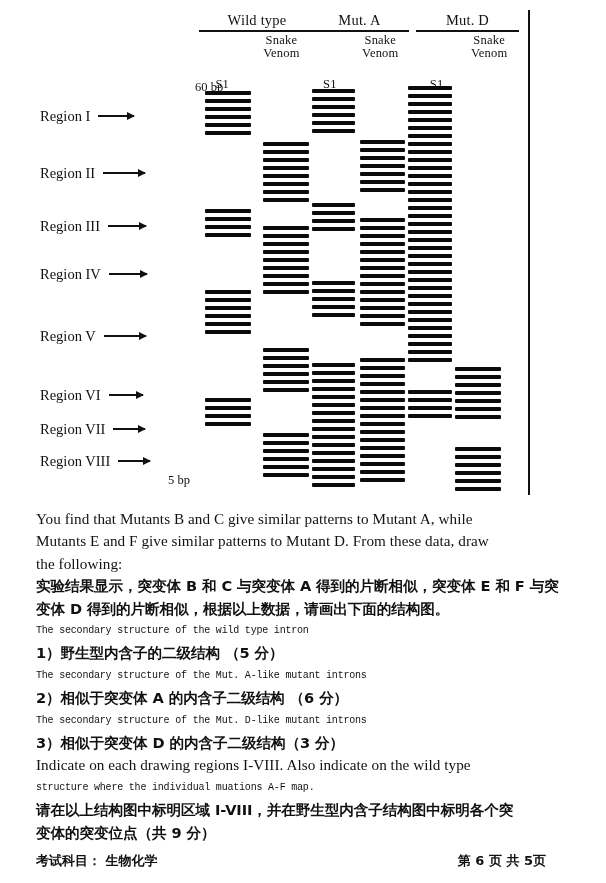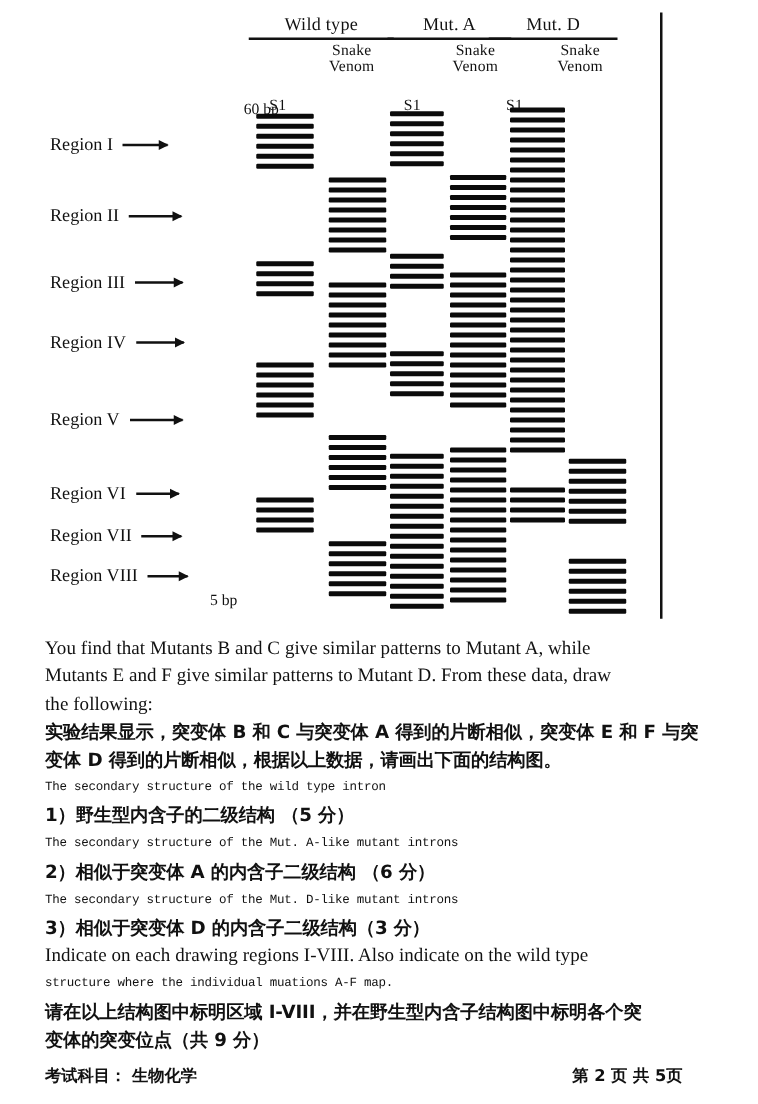--- a/index.html
+++ b/index.html
@@ -168,21 +168,21 @@
     <span class="grp-rule"></span>
     <span class="subrow">
       <span class="sub-s1">S1</span>
       <span class="sub-sv">
         <span>Snake</span>
         <span>Venom</span>
       </span>
     </span>
   </div>
 
-  <div class="grp" id="grp2" style="left:391px; top:12px; width:103px;">
+  <div class="grp" id="grp2" style="left:416px; top:12px; width:103px;">
     <span class="grp-label">Mut. D</span>
     <span class="grp-rule"></span>
     <span class="subrow">
       <span class="sub-s1">S1</span>
       <span class="sub-sv">
         <span>Snake</span>
         <span>Venom</span>
       </span>
     </span>
   </div>
@@ -425,14 +425,14 @@
     <div class="ln mono">The secondary structure of the Mut. D-like mutant introns</div>
     <div class="ln cn">3）相似于突变体 D 的内含子二级结构（3 分）</div>
     <div class="ln en">Indicate on each drawing regions I-VIII. Also indicate on the wild type</div>
     <div class="ln mono">structure where the individual muations A-F map.</div>
     <div class="ln cn">请在以上结构图中标明区域 I-VIII，并在野生型内含子结构图中标明各个突</div>
     <div class="ln cn">变体的突变位点（共 9 分）</div>
   </div>
 
 <div id="footer">
   <span class="f-left">考试科目： 生物化学</span>
-  <span class="f-right">第 2 页  共 5页</span>
+  <span class="f-right">第 6 页  共 5页</span>
 </div>
 
 </body></html>

